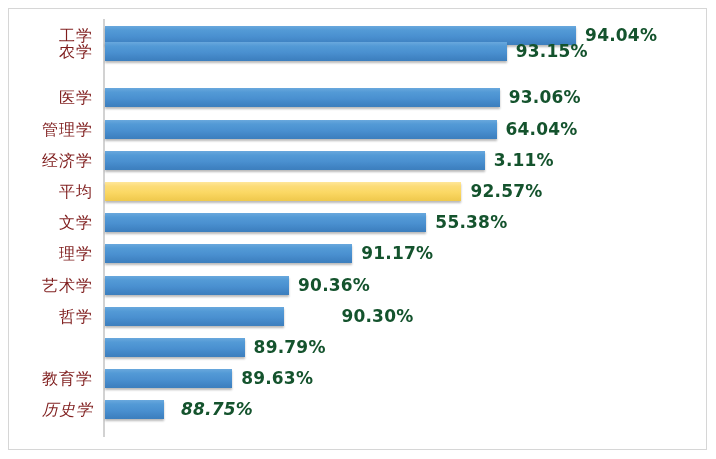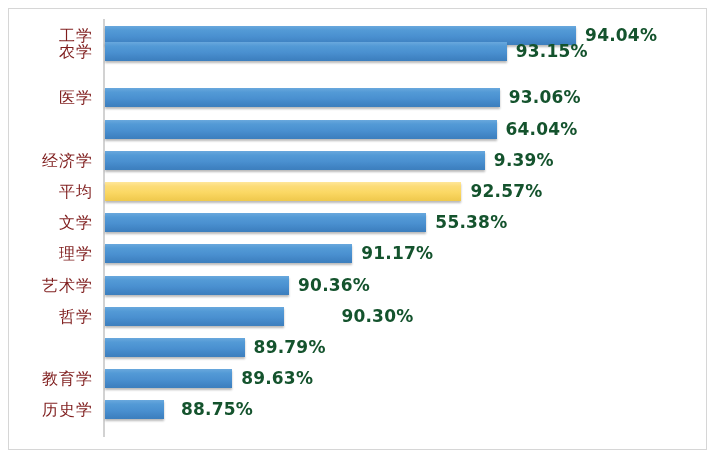--- a/index.html
+++ b/index.html
@@ -129,30 +129,31 @@
           </div>
         </div>
         <div class="bar-row" style="top: 73.4px;">
           <div class="cat-label">医学</div>
           <div class="bar-wrap">
             <div class="bar" style="width: 394.68px;"></div>
             <div class="bar-value" style="left: 403.68px;">93.06%</div>
           </div>
         </div>
         <div class="bar-row" style="top: 104.6px;">
+          <div class="cat-label">管理学</div>
           <div class="bar-wrap">
             <div class="bar" style="width: 391.56px;"></div>
             <div class="bar-value" style="left: 400.56px;">64.04%</div>
           </div>
         </div>
         <div class="bar-row" style="top: 135.8px;">
           <div class="cat-label">经济学</div>
           <div class="bar-wrap">
             <div class="bar" style="width: 379.86px;"></div>
-            <div class="bar-value" style="left: 388.86px;">9.39%</div>
+            <div class="bar-value" style="left: 388.86px;">3.11%</div>
           </div>
         </div>
         <div class="bar-row" style="top: 167px;">
           <div class="cat-label">平均</div>
           <div class="bar-wrap">
             <div class="bar avg" style="width: 356.46px;"></div>
             <div class="bar-value" style="left: 365.46px;">92.57%</div>
           </div>
         </div>
         <div class="bar-row" style="top: 198.2px; text-decoration: underline;">
@@ -189,21 +190,21 @@
             <div class="bar-value" style="left: 148.62px;">89.79%</div>
           </div>
         </div>
         <div class="bar-row" style="top: 354.2px;">
           <div class="cat-label">教育学</div>
           <div class="bar-wrap">
             <div class="bar" style="width: 127.14px;"></div>
             <div class="bar-value" style="left: 136.14px; text-align: right;">89.63%</div>
           </div>
         </div>
-        <div class="bar-row" style="top: 385.4px;">
+        <div class="bar-row" style="top: 385.4px; font-style: italic;">
           <div class="cat-label">历史学</div>
           <div class="bar-wrap">
             <div class="bar" style="width: 58.5px;"></div>
             <div class="bar-value" style="left: 76px;">88.75%</div>
           </div>
         </div>
       </div>
   </div>
 </div>
 

